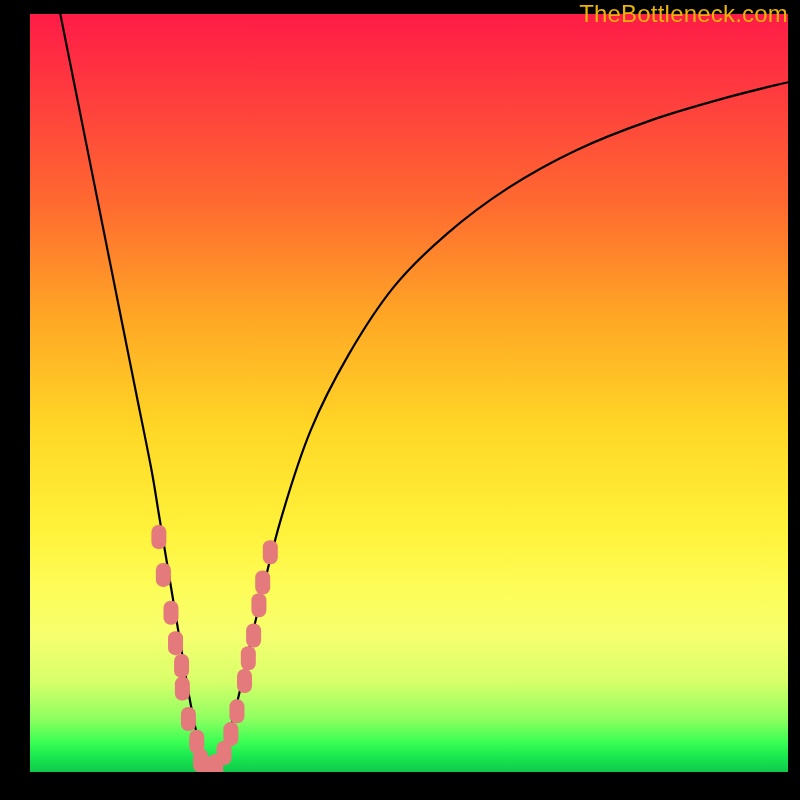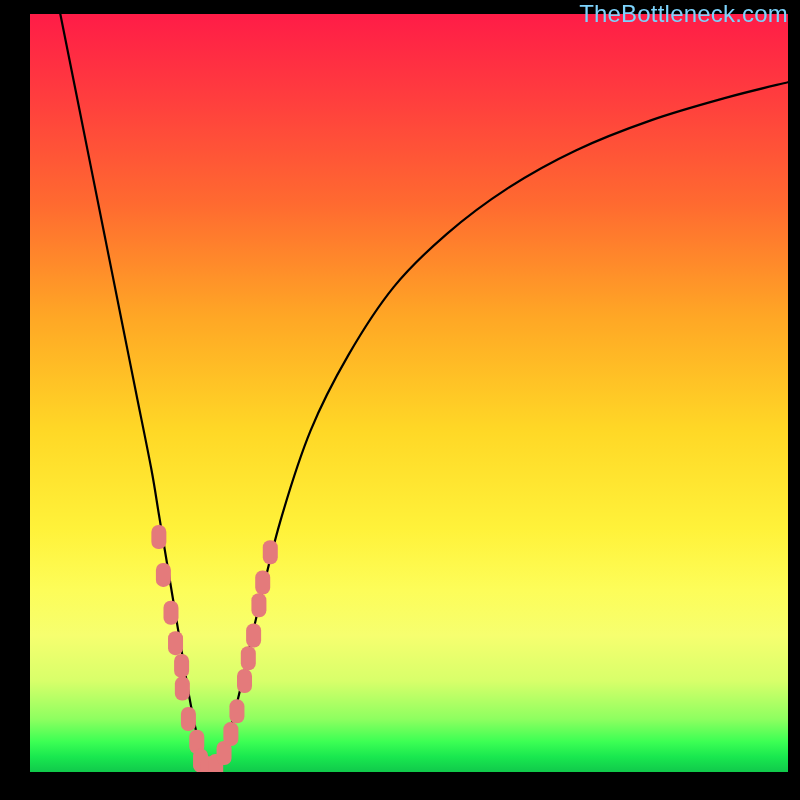--- a/index.html
+++ b/index.html
@@ -36,21 +36,21 @@
     position: absolute;
     left: 0;
     top: 0;
     width: 758px;
     height: 758px;
   }
   .watermark {
     position: absolute;
     top: 0px;
     right: 12px;
-    color: #7dd3fc;
+    color: #eab308;
     font-size: 24px;
     font-weight: 500;
     letter-spacing: 0.2px;
     user-select: none;
   }
 </style>
 </head>
 <body>
 
 <div class="frame">

